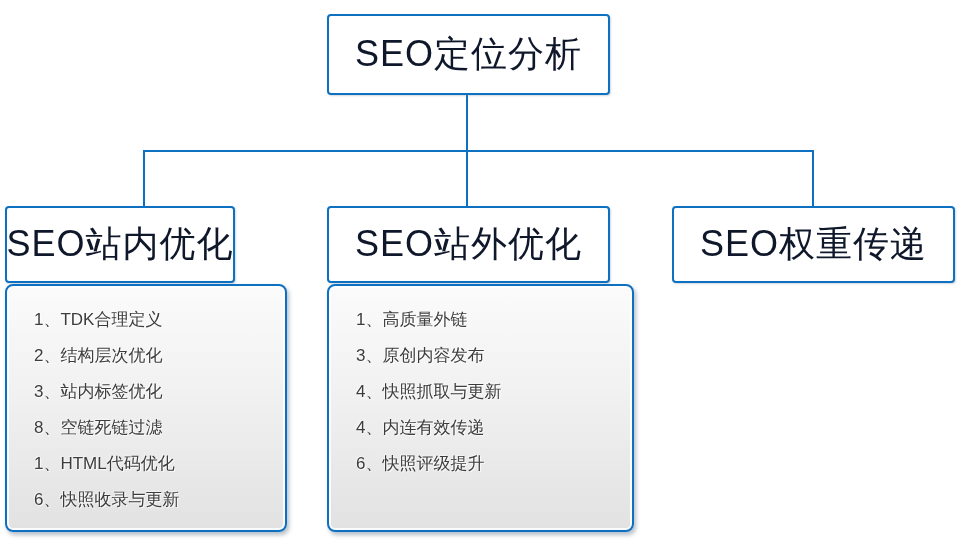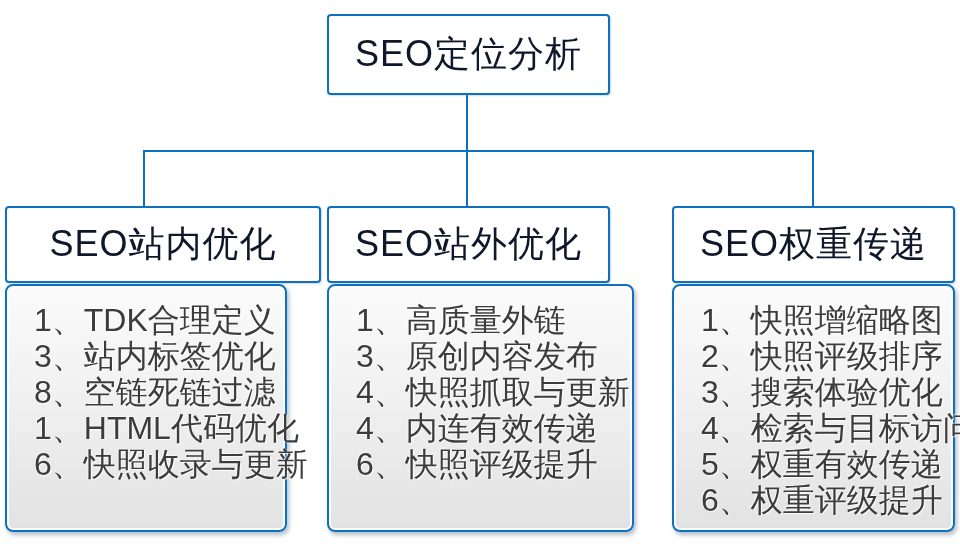--- a/index.html
+++ b/index.html
@@ -27,39 +27,39 @@
     border-radius:4px;
     display:flex; align-items:center; justify-content:center;
     color:#0f172a;
     box-shadow:1px 1px 2px rgba(120,140,160,0.35);
   }
   .node .node-label { font-size:36px; letter-spacing:1px; white-space:nowrap; }
 
   #root-node { left:327px; top:14px; width:283px; height:81px; }
 
   .branch-header { top:206px; height:77px; }
-  #branch-header-onsite  { left:5px;   width:316px; }
+  #branch-header-onsite  { left:5px;   width:230px; }
   #branch-header-offsite { left:327px; width:283px;text-align:center; }
   #branch-header-weight  { left:672px; width:283px;justify-content:center; }
 
   
   .branch-list {
     position:absolute; top:284px; height:248px;
     border:2px solid var(--accent);
     border-radius:8px;
     background:linear-gradient(to bottom,#fbfbfb 0%,#f2f2f2 40%,#e2e2e2 100%);
     box-shadow:2px 3px 4px rgba(90,110,130,0.45), inset 0 0 0 2px rgba(255,255,255,0.85);
     padding:16px 10px 0 27px;
   }
   #branch-list-onsite  { left:5px;   width:282px; }
   #branch-list-offsite { left:327px; width:307px; }
   #branch-list-weight  { left:672px; width:283px; }
 
   .list-item {
-    font-size:32px; line-height:36px;
+    font-size:17px; line-height:36px;
     color:#3c3c3c; white-space:nowrap;
     text-shadow:1px 1px 1px rgba(255,255,255,0.9), -1px -1px 1px rgba(255,255,255,0.6);
   }
 </style>
 </head>
 <body>
 
 <div class="canvas">
 
   <div class="line v" id="line-root-down"></div>
@@ -77,36 +77,29 @@
   </div>
   <div class="node branch-header" id="branch-header-offsite">
     <span class="node-label">SEO站外优化</span>
   </div>
   <div class="node branch-header" id="branch-header-weight">
     <span class="node-label">SEO权重传递</span>
   </div>
 
   <div class="branch-list" id="branch-list-onsite">
     <div class="list-item">1、TDK合理定义</div>
+    <div class="list-item">2、结构层次优化</div>
     <div class="list-item">3、站内标签优化</div>
     <div class="list-item">8、空链死链过滤</div>
     <div class="list-item">1、HTML代码优化</div>
     <div class="list-item">6、快照收录与更新</div>
   </div>
 
   <div class="branch-list" id="branch-list-offsite">
     <div class="list-item">1、高质量外链</div>
     <div class="list-item">3、原创内容发布</div>
     <div class="list-item">4、快照抓取与更新</div>
     <div class="list-item">4、内连有效传递</div>
     <div class="list-item">6、快照评级提升</div>
   </div>
 
-  <div class="branch-list" id="branch-list-weight">
-    <div class="list-item">1、快照增缩略图</div>
-    <div class="list-item">2、快照评级排序</div>
-    <div class="list-item">3、搜索体验优化</div>
-    <div class="list-item">4、检索与目标访问</div>
-    <div class="list-item">5、权重有效传递</div>
-    <div class="list-item">6、权重评级提升</div>
-  </div>
 
 </div>
 
 </body></html>

